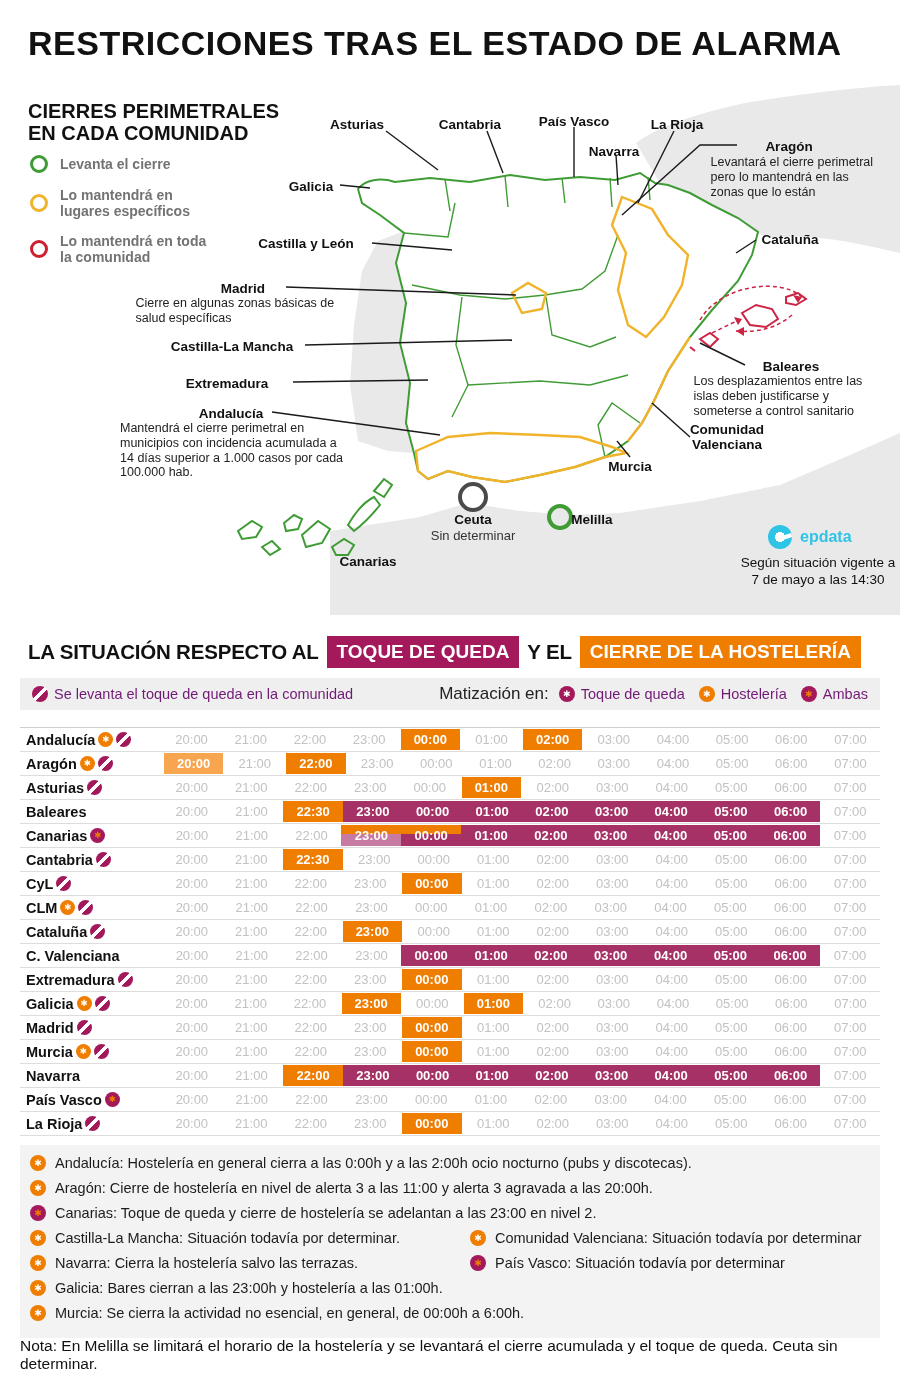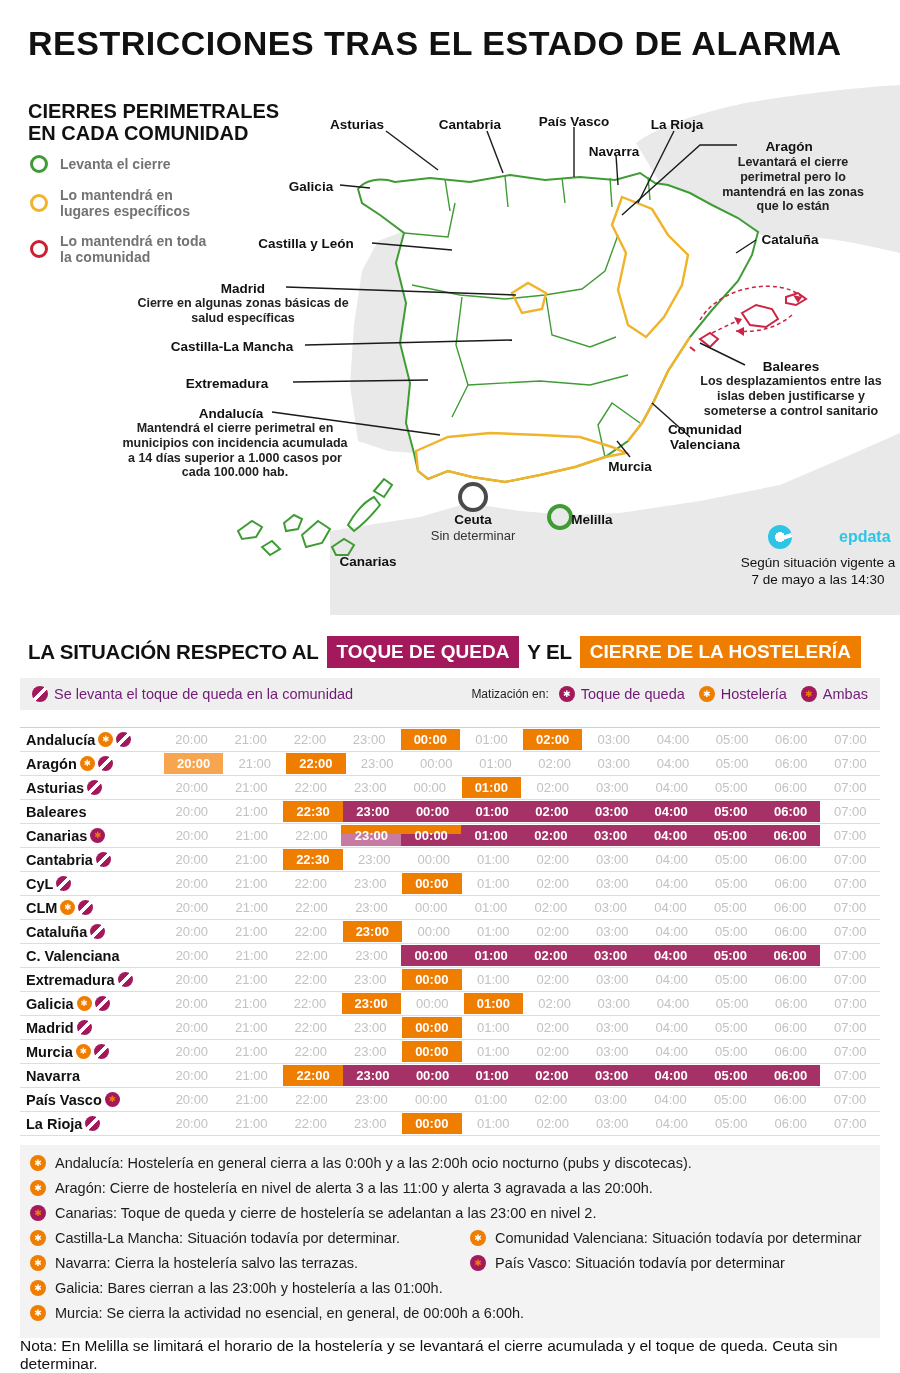--- a/index.html
+++ b/index.html
@@ -20,44 +20,44 @@
   
   .map-heading{position:absolute;left:28px;top:100px;font-size:20px;font-weight:bold;color:#111;line-height:1.1;}
   .map-legend{position:absolute;left:30px;top:155px;width:230px;}
   .map-legend .leg-item{display:flex;align-items:center;margin-bottom:14px;}
   .leg-circle{flex:0 0 18px;width:18px;height:18px;border-radius:50%;border:3px solid #000;margin-right:12px;background:#fff;}
   .leg-circle.green{border-color:var(--green);} .leg-circle.yellow{border-color:var(--yellow);} .leg-circle.red{border-color:var(--red);}
   .leg-text{font-size:14px;font-weight:bold;color:#737373;line-height:1.15;max-width:160px;}
 
   .map-svg{position:absolute;left:0;top:85px;width:900px;height:530px;}
   .map-label{position:absolute;transform:translate(-50%,-50%);font-size:13.5px;font-weight:bold;color:#111;white-space:nowrap;}
-  .map-note{position:absolute;transform:translate(-50%,0);font-size:12.5px;color:#222;line-height:1.18;text-align:center;font-weight:bold;}
+  .map-note{position:absolute;transform:translate(-50%,0);font-size:12.5px;color:#222;line-height:1.18;text-align:left;font-weight:normal;}
   .map-label.sub{font-weight:normal;font-size:13px;color:#333;}
 
   .epdata{position:absolute;left:768px;top:525px;display:flex;align-items:center;}
   .epdata-logo{width:24px;height:24px;border-radius:50%;background:
      radial-gradient(circle at 50% 50%, #fff 0 5px, var(--cyan) 5px);
      position:relative;margin-right:8px;}
   .epdata-logo::after{content:"";position:absolute;left:11px;top:10px;width:13px;height:4px;background:#fff;transform:rotate(-18deg);}
-  .epdata-name{font-size:16px;font-weight:bold;color:var(--cyan);margin-left:39px;}
+  .epdata-name{font-size:16px;font-weight:bold;color:var(--cyan);}
   .credit-note{position:absolute;left:738px;top:555px;width:160px;text-align:center;font-size:13.5px;font-weight:normal;color:#111;line-height:1.25;}
 
   
   .sec2{position:absolute;left:28px;top:636px;width:860px;display:flex;align-items:center;white-space:nowrap;}
   .sec2 .h-text{font-size:20.5px;font-weight:bold;color:#111;letter-spacing:-0.2px;}
   .badge{display:inline-block;color:#fff;font-size:19px;font-weight:bold;padding:5px 10px;margin:0 8px;}
   .badge.maroon{background:var(--maroon);} .badge.orange{background:var(--orange);}
 
   
   .tbl-legend{position:absolute;left:20px;top:678px;width:860px;height:32px;background:#efefef;
     display:flex;align-items:center;justify-content:space-between;padding:0 12px;}
   .tbl-legend .lg-left,.tbl-legend .lg-right{display:flex;align-items:center;}
   .tbl-legend span.txt{font-size:14.5px;color:#701a75;margin-left:6px;}
   .tbl-legend .lg-right .txt{margin-right:14px;}
-  .tbl-legend .mat-label{font-size:12px;color:#222;margin-right:10px;}
+  .tbl-legend .mat-label{font-size:17px;color:#222;margin-right:10px;}
 
   .icn{display:inline-flex;align-items:center;justify-content:center;width:16px;height:16px;border-radius:50%;
     font-size:9px;line-height:1;flex:0 0 16px;}
   .icn.ban{background:linear-gradient(135deg,var(--maroon) 0 41%,#fff 41% 57%,var(--maroon) 57% 100%);}
   .icn.hosteleria{background:var(--orange);color:#fff;}
   .icn.toque{background:var(--maroon);color:#fff;}
   .icn.ambas{background:var(--maroon);color:var(--orange);}
 
   
   .tq-table{position:absolute;left:20px;top:727px;width:860px;border-top:1px solid #cfcfcf;}
@@ -199,21 +199,21 @@
   <div class="map-label" style="left:306px;top:243px" data-name="map-label-castilla-leon">Castilla y León</div>
   <div class="map-label" style="left:790px;top:239px" data-name="map-label-cataluna">Cataluña</div>
   <div class="map-label" style="left:243px;top:288px" data-name="map-label-madrid">Madrid</div>
   <div class="map-note" style="left:243px;top:296px;width:215px" data-name="map-note-madrid">Cierre en algunas zonas básicas de salud específicas</div>
   <div class="map-label" style="left:232px;top:346px" data-name="map-label-clm">Castilla-La Mancha</div>
   <div class="map-label" style="left:227px;top:383px" data-name="map-label-extremadura">Extremadura</div>
   <div class="map-label" style="left:231px;top:413px" data-name="map-label-andalucia">Andalucía</div>
   <div class="map-note" style="left:235px;top:421px;width:230px" data-name="map-note-andalucia">Mantendrá el cierre perimetral en municipios con incidencia acumulada a 14 días superior a 1.000 casos por cada 100.000 hab.</div>
   <div class="map-label" style="left:791px;top:366px" data-name="map-label-baleares">Baleares</div>
   <div class="map-note" style="left:791px;top:374px;width:195px" data-name="map-note-baleares">Los desplazamientos entre las islas deben justificarse y someterse a control sanitario</div>
-  <div class="map-label" style="left:705px;top:437px" data-name="map-label-comunidad-valenciana">
+  <div class="map-label" style="left:727px;top:437px" data-name="map-label-comunidad-valenciana">
     <div data-name="map-label-line" style="text-align:center">Comunidad</div>
     <div data-name="map-label-line" style="text-align:center">Valenciana</div>
   </div>
   <div class="map-label" style="left:630px;top:466px" data-name="map-label-murcia">Murcia</div>
   <div class="map-label" style="left:473px;top:519px" data-name="map-label-ceuta">Ceuta</div>
   <div class="map-label sub" style="left:473px;top:535px" data-name="map-label-ceuta-sub">Sin determinar</div>
   <div class="map-label" style="left:592px;top:519px" data-name="map-label-melilla">Melilla</div>
   <div class="map-label" style="left:368px;top:561px" data-name="map-label-canarias">Canarias</div>
 
   <div class="epdata" data-name="epdata-brand">

